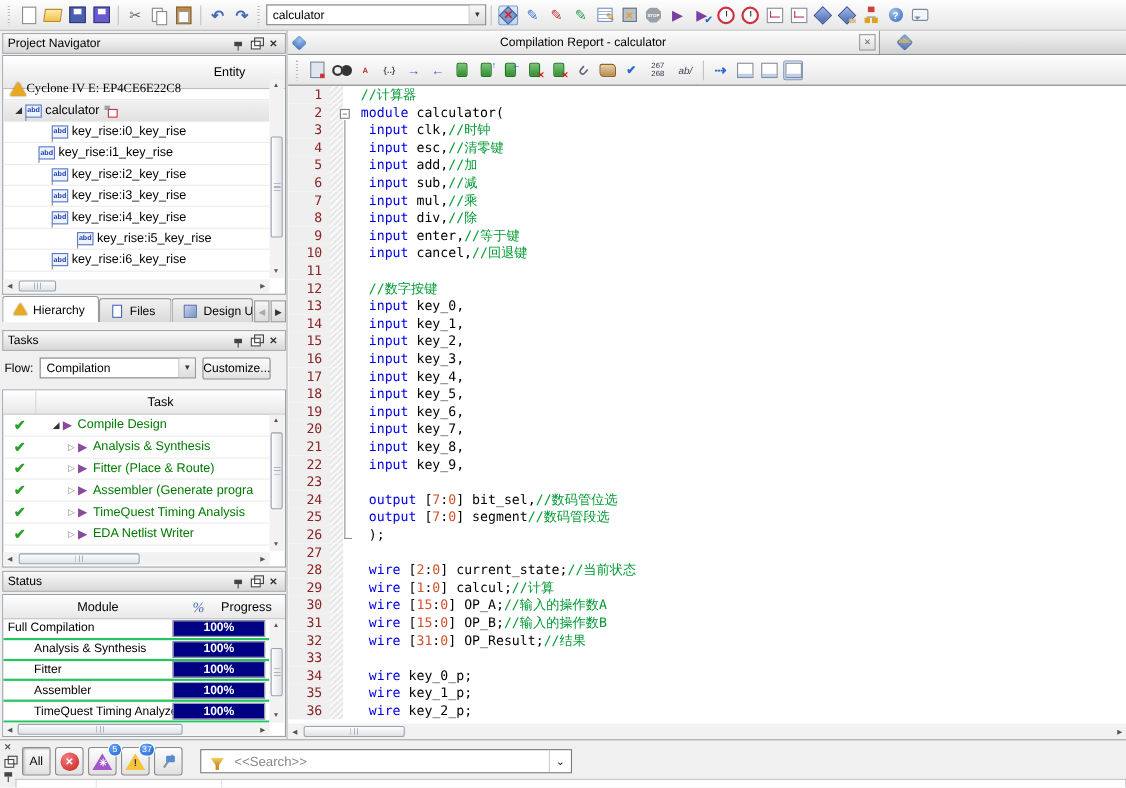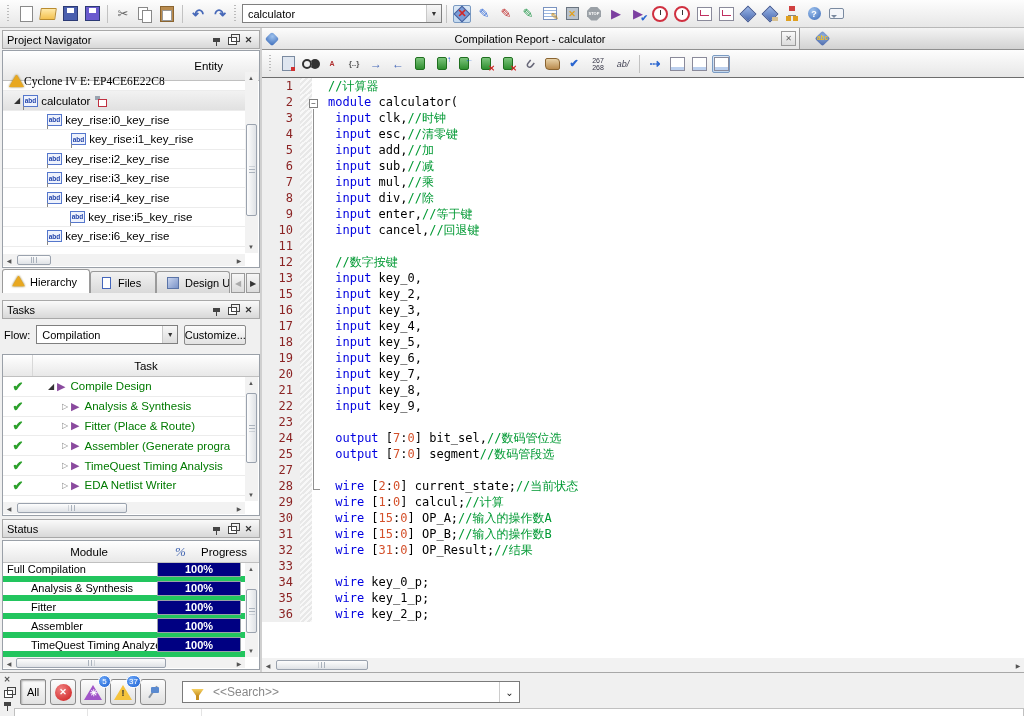--- a/index.html
+++ b/index.html
@@ -87,21 +87,21 @@
   .tab.active{background:#fff;height:24px;font-weight:normal}
   .i-design-units::before{content:"";width:10px;height:10px;background:linear-gradient(135deg,#c8d4ee,#7a93c8);border:1px solid #5a74a8;display:block}
   .tab-scroll{width:14px;height:20px;border:1px solid #9a9a9a;background:linear-gradient(#f6f6f6,#dcdcdc);display:flex;align-items:center;justify-content:center;font-size:8px;color:#333;margin-left:1px}
   
   .task-row{height:19.8px;display:flex;align-items:center;border-bottom:1px solid #ececec;white-space:nowrap;overflow:hidden}
   .chk{color:#2ca02c;font-weight:bold;font-size:13px;width:30px;text-align:center;flex:none}
   .tk-play{color:#8a4a9e;font-size:11px;margin-right:5px}
   .tk-label{color:#007a00;font-size:11.5px}
   .btn{border:1px solid #8a8a8a;background:linear-gradient(#fcfcfc,#e2e2e2);border-radius:2px;display:inline-flex;align-items:center;justify-content:center;font-size:11px}
   
-  .st-row{height:18.8px;display:flex;align-items:center;border-bottom:6px solid #22c55e}
+  .st-row{height:18.8px;display:flex;align-items:center;border-bottom:2px solid #22c55e}
   .pbar{width:84px;height:15px;border:1px solid #9aa0a8;background:#000082;position:relative;margin-left:auto;margin-right:4px;flex:none}
   .pbar span{position:absolute;inset:0;display:flex;align-items:center;justify-content:center;color:#fff;font-weight:bold;font-size:11px;font-family:"Liberation Sans",sans-serif}
   .hdr{background:linear-gradient(#fff,#e8e8e8);border-bottom:1px solid #c0c0c0;display:flex;align-items:center;font-size:11.5px}
   
   #doctabbar{left:262px;top:28px;width:762px;height:22px;background:linear-gradient(#f4f4f4,#d2d2d2);border-bottom:1px solid #8f8f8f;display:flex;align-items:stretch}
   #doctab{width:538px;background:linear-gradient(#fcfcfc,#e4e4e4);border-right:1px solid #9a9a9a;display:flex;align-items:center;padding:0 3px;gap:4px}
   #doctab .title{flex:1;text-align:center;font-size:11px}
   .i-report-diamond{width:14px;height:14px;position:relative;flex:none}
   .i-report-diamond::before{content:"";position:absolute;left:2px;top:2px;width:10px;height:10px;background:radial-gradient(circle at 35% 30%,#9ec2ee,#3a6ab8);transform:rotate(45deg);border-radius:2px}
   .closebox{width:15px;height:15px;border:1px solid #9a9a9a;background:linear-gradient(#fafafa,#dcdcdc);display:flex;align-items:center;justify-content:center;font-size:8px;color:#666}
@@ -232,21 +232,21 @@
       <span class="trow" style="padding-left: 8px; background: linear-gradient(rgb(242, 242, 242), rgb(225, 225, 225));">
         <span class="exp-f">◢</span>
         <span class="i-abd">abd</span>
         <span>&nbsp;calculator&nbsp;</span>
         <span class="i-toplevel"></span>
       </span>
       <span class="trow" style="padding-left: 44px;">
         <span class="i-abd">abd</span>
         <span>&nbsp;key_rise:i0_key_rise</span>
       </span>
-      <span class="trow" style="padding-left: 68px;">
+      <span class="trow" style="padding-left: 32px;">
         <span class="i-abd">abd</span>
         <span>&nbsp;key_rise:i1_key_rise</span>
       </span>
       <span class="trow" style="padding-left: 44px;">
         <span class="i-abd">abd</span>
         <span>&nbsp;key_rise:i2_key_rise</span>
       </span>
       <span class="trow" style="padding-left: 44px;">
         <span class="i-abd">abd</span>
         <span>&nbsp;key_rise:i3_key_rise</span>
@@ -508,31 +508,33 @@
     <span class="cl"><span class="ln">4</span><span class="hatch"></span><span class="foldc"></span><span class="codet"><span class="p"> </span><span class="k">input</span><span class="p"> esc,</span><span class="c">//清零键</span></span></span>
     <span class="cl"><span class="ln">5</span><span class="hatch"></span><span class="foldc"></span><span class="codet"><span class="p"> </span><span class="k">input</span><span class="p"> add,</span><span class="c">//加</span></span></span>
     <span class="cl"><span class="ln">6</span><span class="hatch"></span><span class="foldc"></span><span class="codet"><span class="p"> </span><span class="k">input</span><span class="p"> sub,</span><span class="c">//减</span></span></span>
     <span class="cl"><span class="ln">7</span><span class="hatch"></span><span class="foldc"></span><span class="codet"><span class="p"> </span><span class="k">input</span><span class="p"> mul,</span><span class="c">//乘</span></span></span>
     <span class="cl"><span class="ln">8</span><span class="hatch"></span><span class="foldc"></span><span class="codet"><span class="p"> </span><span class="k">input</span><span class="p"> div,</span><span class="c">//除</span></span></span>
     <span class="cl"><span class="ln">9</span><span class="hatch"></span><span class="foldc"></span><span class="codet"><span class="p"> </span><span class="k">input</span><span class="p"> enter,</span><span class="c">//等于键</span></span></span>
     <span class="cl"><span class="ln">10</span><span class="hatch"></span><span class="foldc"></span><span class="codet"><span class="p"> </span><span class="k">input</span><span class="p"> cancel,</span><span class="c">//回退键</span></span></span>
     <span class="cl"><span class="ln">11</span><span class="hatch"></span><span class="foldc"></span><span class="codet"></span></span>
     <span class="cl"><span class="ln">12</span><span class="hatch"></span><span class="foldc"></span><span class="codet"><span class="p"> </span><span class="c">//数字按键</span></span></span>
     <span class="cl"><span class="ln">13</span><span class="hatch"></span><span class="foldc"></span><span class="codet"><span class="p"> </span><span class="k">input</span><span class="p"> key_0,</span></span></span>
+    <span class="cl"><span class="ln">14</span><span class="hatch"></span><span class="foldc"></span><span class="codet"><span class="p"> </span><span class="k">input</span><span class="p"> key_1,</span></span></span>
     <span class="cl"><span class="ln">15</span><span class="hatch"></span><span class="foldc"></span><span class="codet"><span class="p"> </span><span class="k">input</span><span class="p"> key_2,</span></span></span>
     <span class="cl"><span class="ln">16</span><span class="hatch"></span><span class="foldc"></span><span class="codet"><span class="p"> </span><span class="k">input</span><span class="p"> key_3,</span></span></span>
     <span class="cl"><span class="ln">17</span><span class="hatch"></span><span class="foldc"></span><span class="codet"><span class="p"> </span><span class="k">input</span><span class="p"> key_4,</span></span></span>
     <span class="cl"><span class="ln">18</span><span class="hatch"></span><span class="foldc"></span><span class="codet"><span class="p"> </span><span class="k">input</span><span class="p"> key_5,</span></span></span>
     <span class="cl"><span class="ln">19</span><span class="hatch"></span><span class="foldc"></span><span class="codet"><span class="p"> </span><span class="k">input</span><span class="p"> key_6,</span></span></span>
     <span class="cl"><span class="ln">20</span><span class="hatch"></span><span class="foldc"></span><span class="codet"><span class="p"> </span><span class="k">input</span><span class="p"> key_7,</span></span></span>
     <span class="cl"><span class="ln">21</span><span class="hatch"></span><span class="foldc"></span><span class="codet"><span class="p"> </span><span class="k">input</span><span class="p"> key_8,</span></span></span>
     <span class="cl"><span class="ln">22</span><span class="hatch"></span><span class="foldc"></span><span class="codet"><span class="p"> </span><span class="k">input</span><span class="p"> key_9,</span></span></span>
     <span class="cl"><span class="ln">23</span><span class="hatch"></span><span class="foldc"></span><span class="codet"></span></span>
     <span class="cl"><span class="ln">24</span><span class="hatch"></span><span class="foldc"></span><span class="codet"><span class="p"> </span><span class="k">output</span><span class="p"> [</span><span class="n">7</span><span class="p">:</span><span class="n">0</span><span class="p">] bit_sel,</span><span class="c">//数码管位选</span></span></span>
     <span class="cl"><span class="ln">25</span><span class="hatch"></span><span class="foldc"></span><span class="codet"><span class="p"> </span><span class="k">output</span><span class="p"> [</span><span class="n">7</span><span class="p">:</span><span class="n">0</span><span class="p">] segment</span><span class="c">//数码管段选</span></span></span>
+    <span class="cl"><span class="ln">26</span><span class="hatch"></span><span class="foldc"></span><span class="codet"><span class="p"> );</span></span></span>
     <span class="cl"><span class="ln">27</span><span class="hatch"></span><span class="foldc"></span><span class="codet"></span></span>
     <span class="cl"><span class="ln">28</span><span class="hatch"></span><span class="foldc"></span><span class="codet"><span class="p"> </span><span class="k">wire</span><span class="p"> [</span><span class="n">2</span><span class="p">:</span><span class="n">0</span><span class="p">] current_state;</span><span class="c">//当前状态</span></span></span>
     <span class="cl"><span class="ln">29</span><span class="hatch"></span><span class="foldc"></span><span class="codet"><span class="p"> </span><span class="k">wire</span><span class="p"> [</span><span class="n">1</span><span class="p">:</span><span class="n">0</span><span class="p">] calcul;</span><span class="c">//计算</span></span></span>
     <span class="cl"><span class="ln">30</span><span class="hatch"></span><span class="foldc"></span><span class="codet"><span class="p"> </span><span class="k">wire</span><span class="p"> [</span><span class="n">15</span><span class="p">:</span><span class="n">0</span><span class="p">] OP_A;</span><span class="c">//输入的操作数A</span></span></span>
     <span class="cl"><span class="ln">31</span><span class="hatch"></span><span class="foldc"></span><span class="codet"><span class="p"> </span><span class="k">wire</span><span class="p"> [</span><span class="n">15</span><span class="p">:</span><span class="n">0</span><span class="p">] OP_B;</span><span class="c">//输入的操作数B</span></span></span>
     <span class="cl"><span class="ln">32</span><span class="hatch"></span><span class="foldc"></span><span class="codet"><span class="p"> </span><span class="k">wire</span><span class="p"> [</span><span class="n">31</span><span class="p">:</span><span class="n">0</span><span class="p">] OP_Result;</span><span class="c">//结果</span></span></span>
     <span class="cl"><span class="ln">33</span><span class="hatch"></span><span class="foldc"></span><span class="codet"></span></span>
     <span class="cl"><span class="ln">34</span><span class="hatch"></span><span class="foldc"></span><span class="codet"><span class="p"> </span><span class="k">wire</span><span class="p"> key_0_p;</span></span></span>
     <span class="cl"><span class="ln">35</span><span class="hatch"></span><span class="foldc"></span><span class="codet"><span class="p"> </span><span class="k">wire</span><span class="p"> key_1_p;</span></span></span>
     <span class="cl"><span class="ln">36</span><span class="hatch"></span><span class="foldc"></span><span class="codet"><span class="p"> </span><span class="k">wire</span><span class="p"> key_2_p;</span></span></span>

